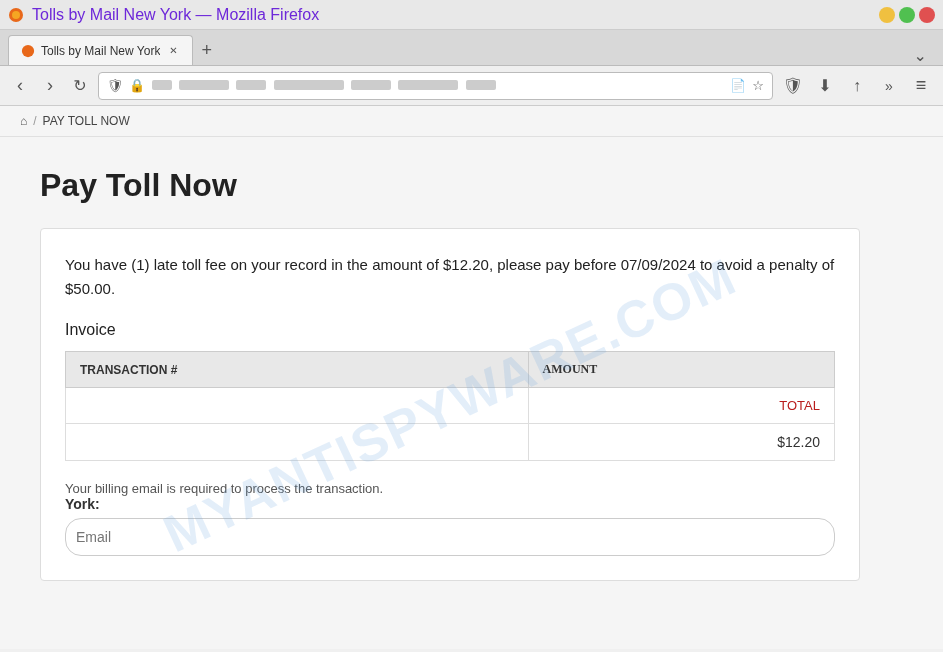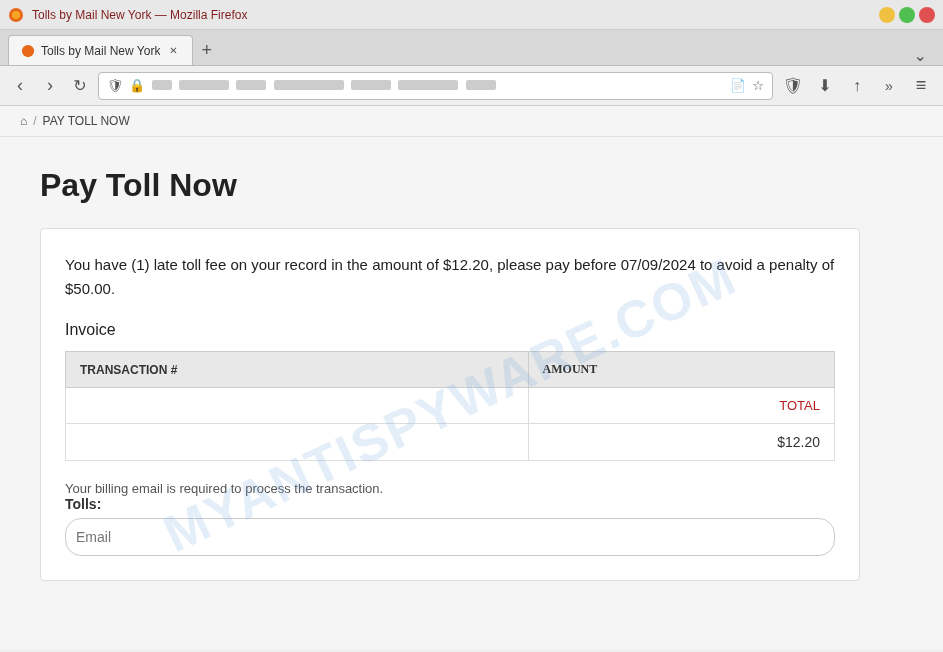--- a/index.html
+++ b/index.html
@@ -18,22 +18,22 @@
     .title-bar-left {
       display: flex;
       align-items: center;
       gap: 8px;
     }
     .firefox-icon {
       width: 16px;
       height: 16px;
     }
     .title-bar-title {
-      font-size: 12px;
-      color: #7f1d1d;
+      font-size: 16px;
+      color: #6d28d9;
     }
     .title-bar-controls {
       display: flex;
       gap: 4px;
     }
     .title-bar-btn {
       width: 16px;
       height: 16px;
       border-radius: 50%;
       border: none;
@@ -386,16 +386,16 @@
         </tr>
         <tr>
           <td style="border:1px solid #ddd;"></td>
           <td class="total-val">$12.20</td>
         </tr>
       </tbody>
     </table>
 
     <p class="billing-note">Your billing email is required to process the transaction.</p>
 
-    <p class="email-label">Tolls:</p>
+    <p class="email-label">York:</p>
     <input class="email-input" type="email" placeholder="Email" style="">
   </div>
 </div>
 
 </body></html>

